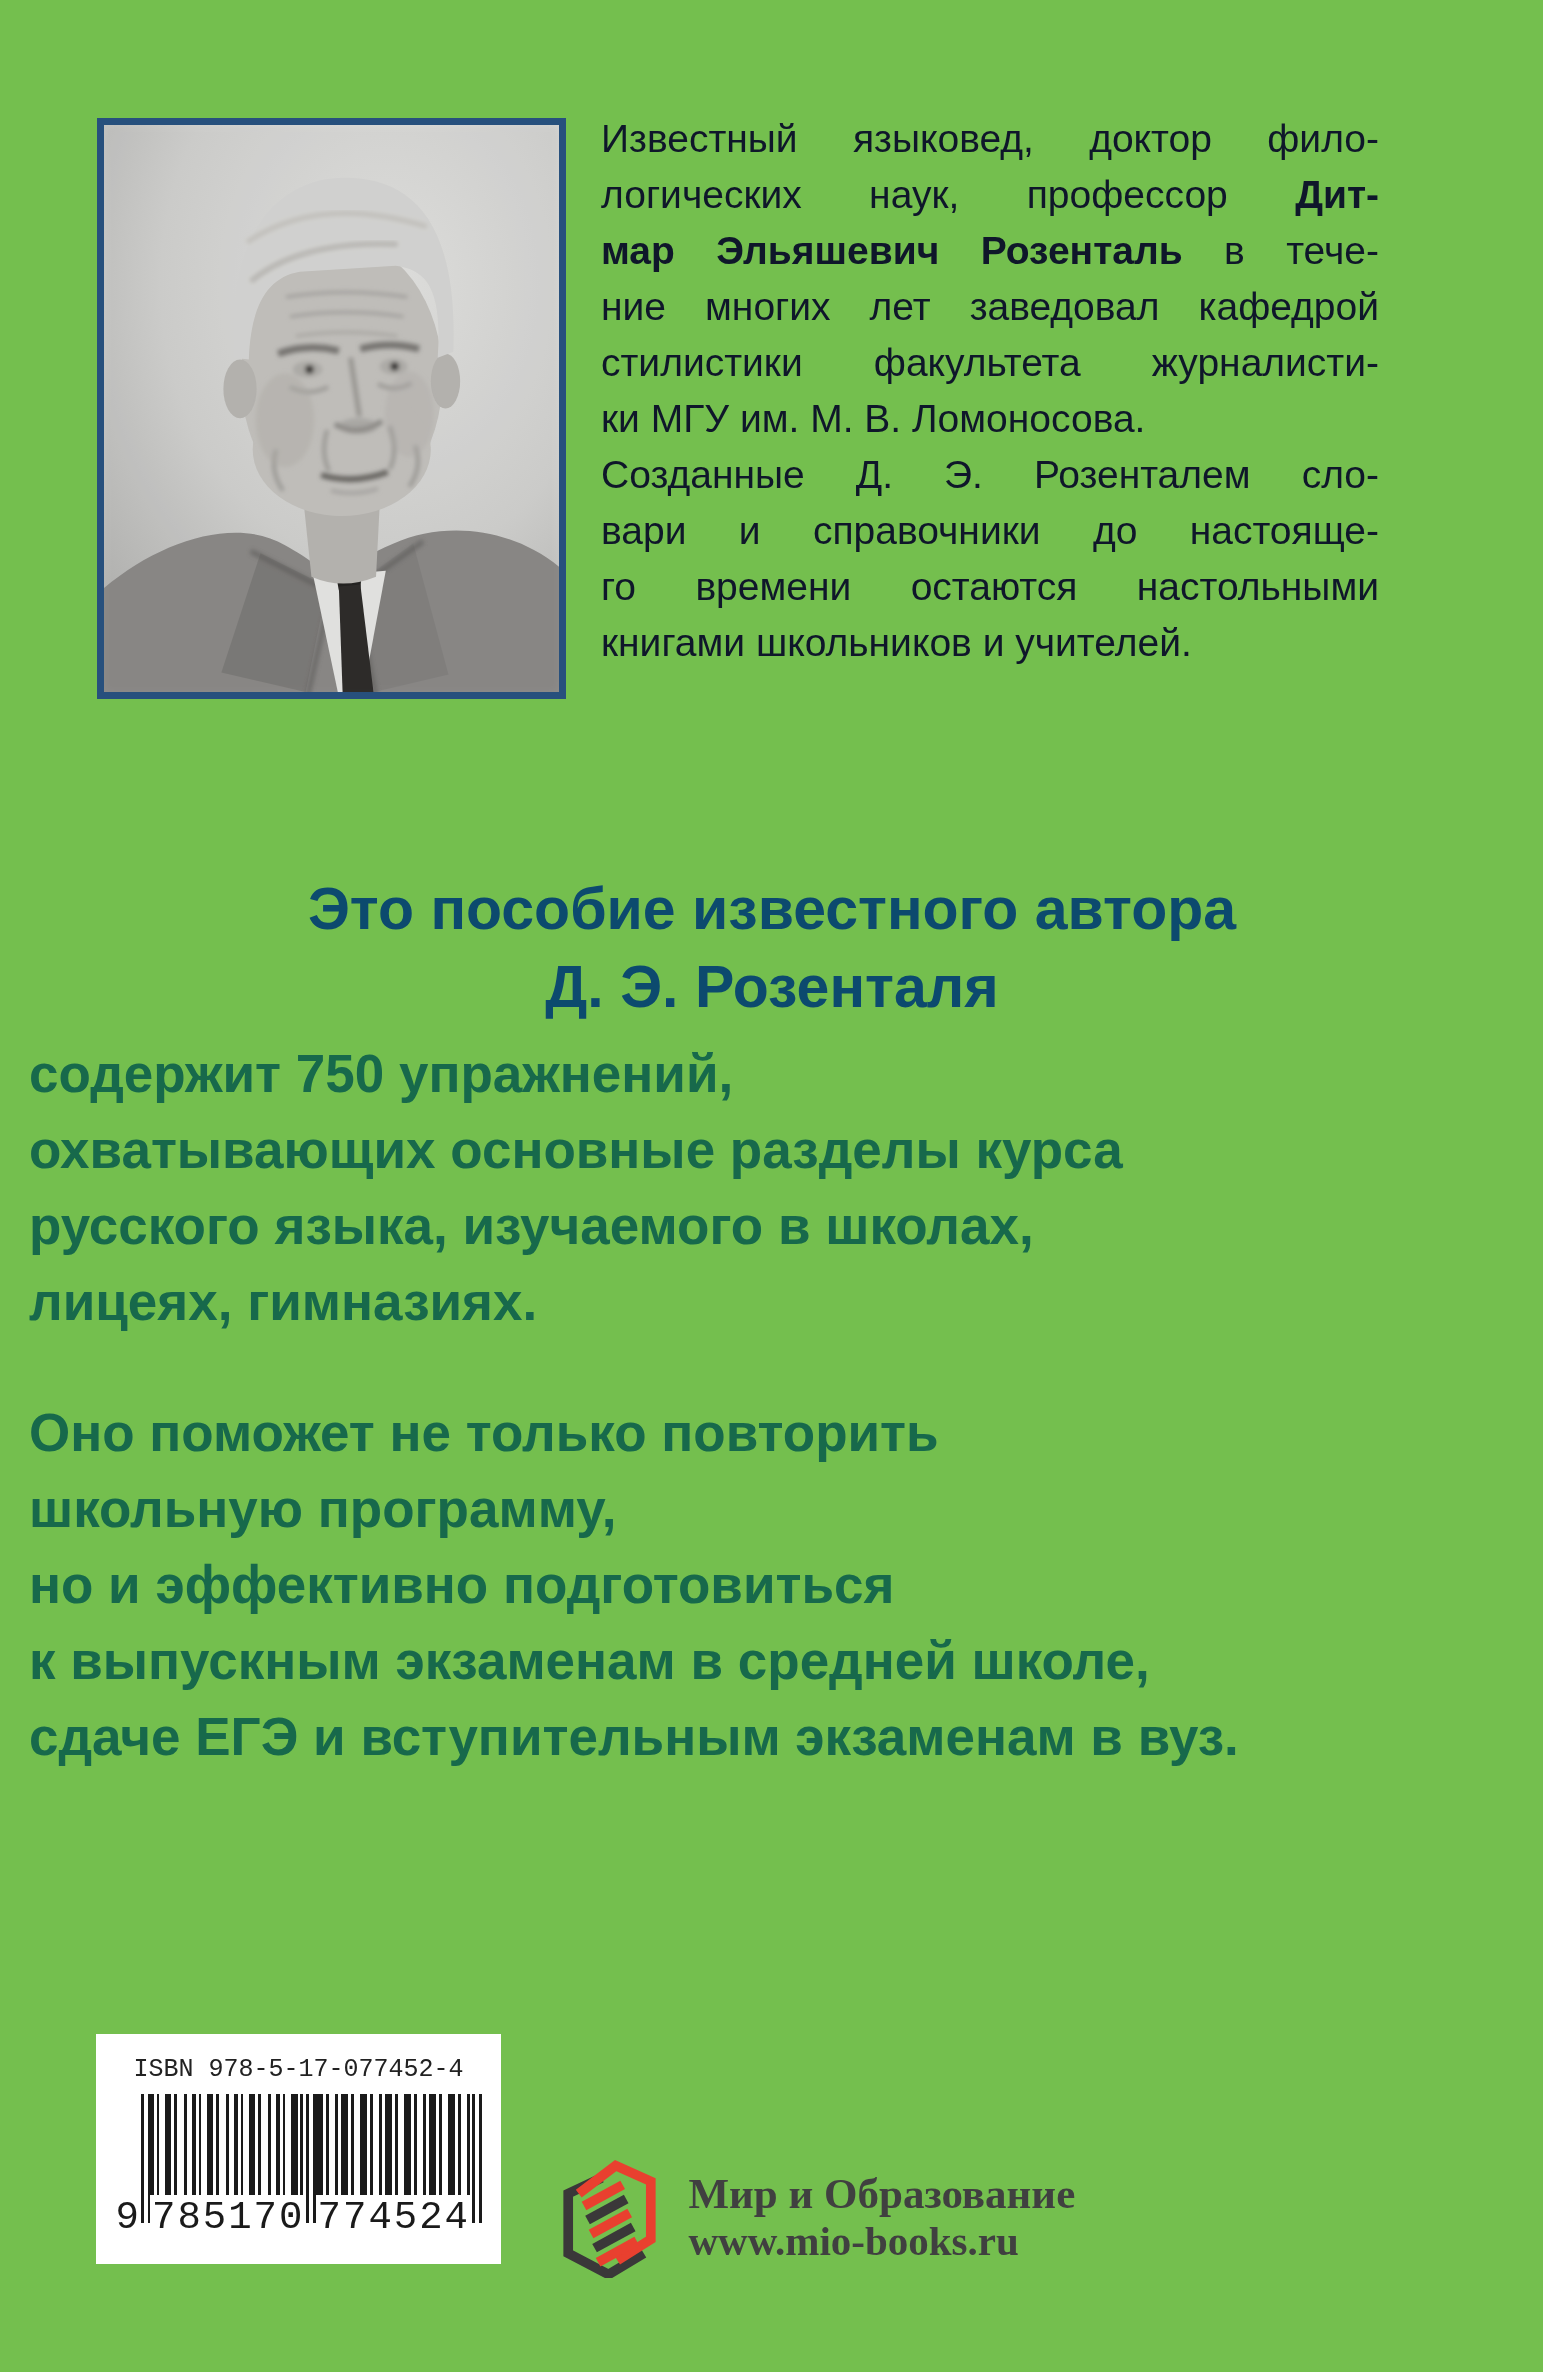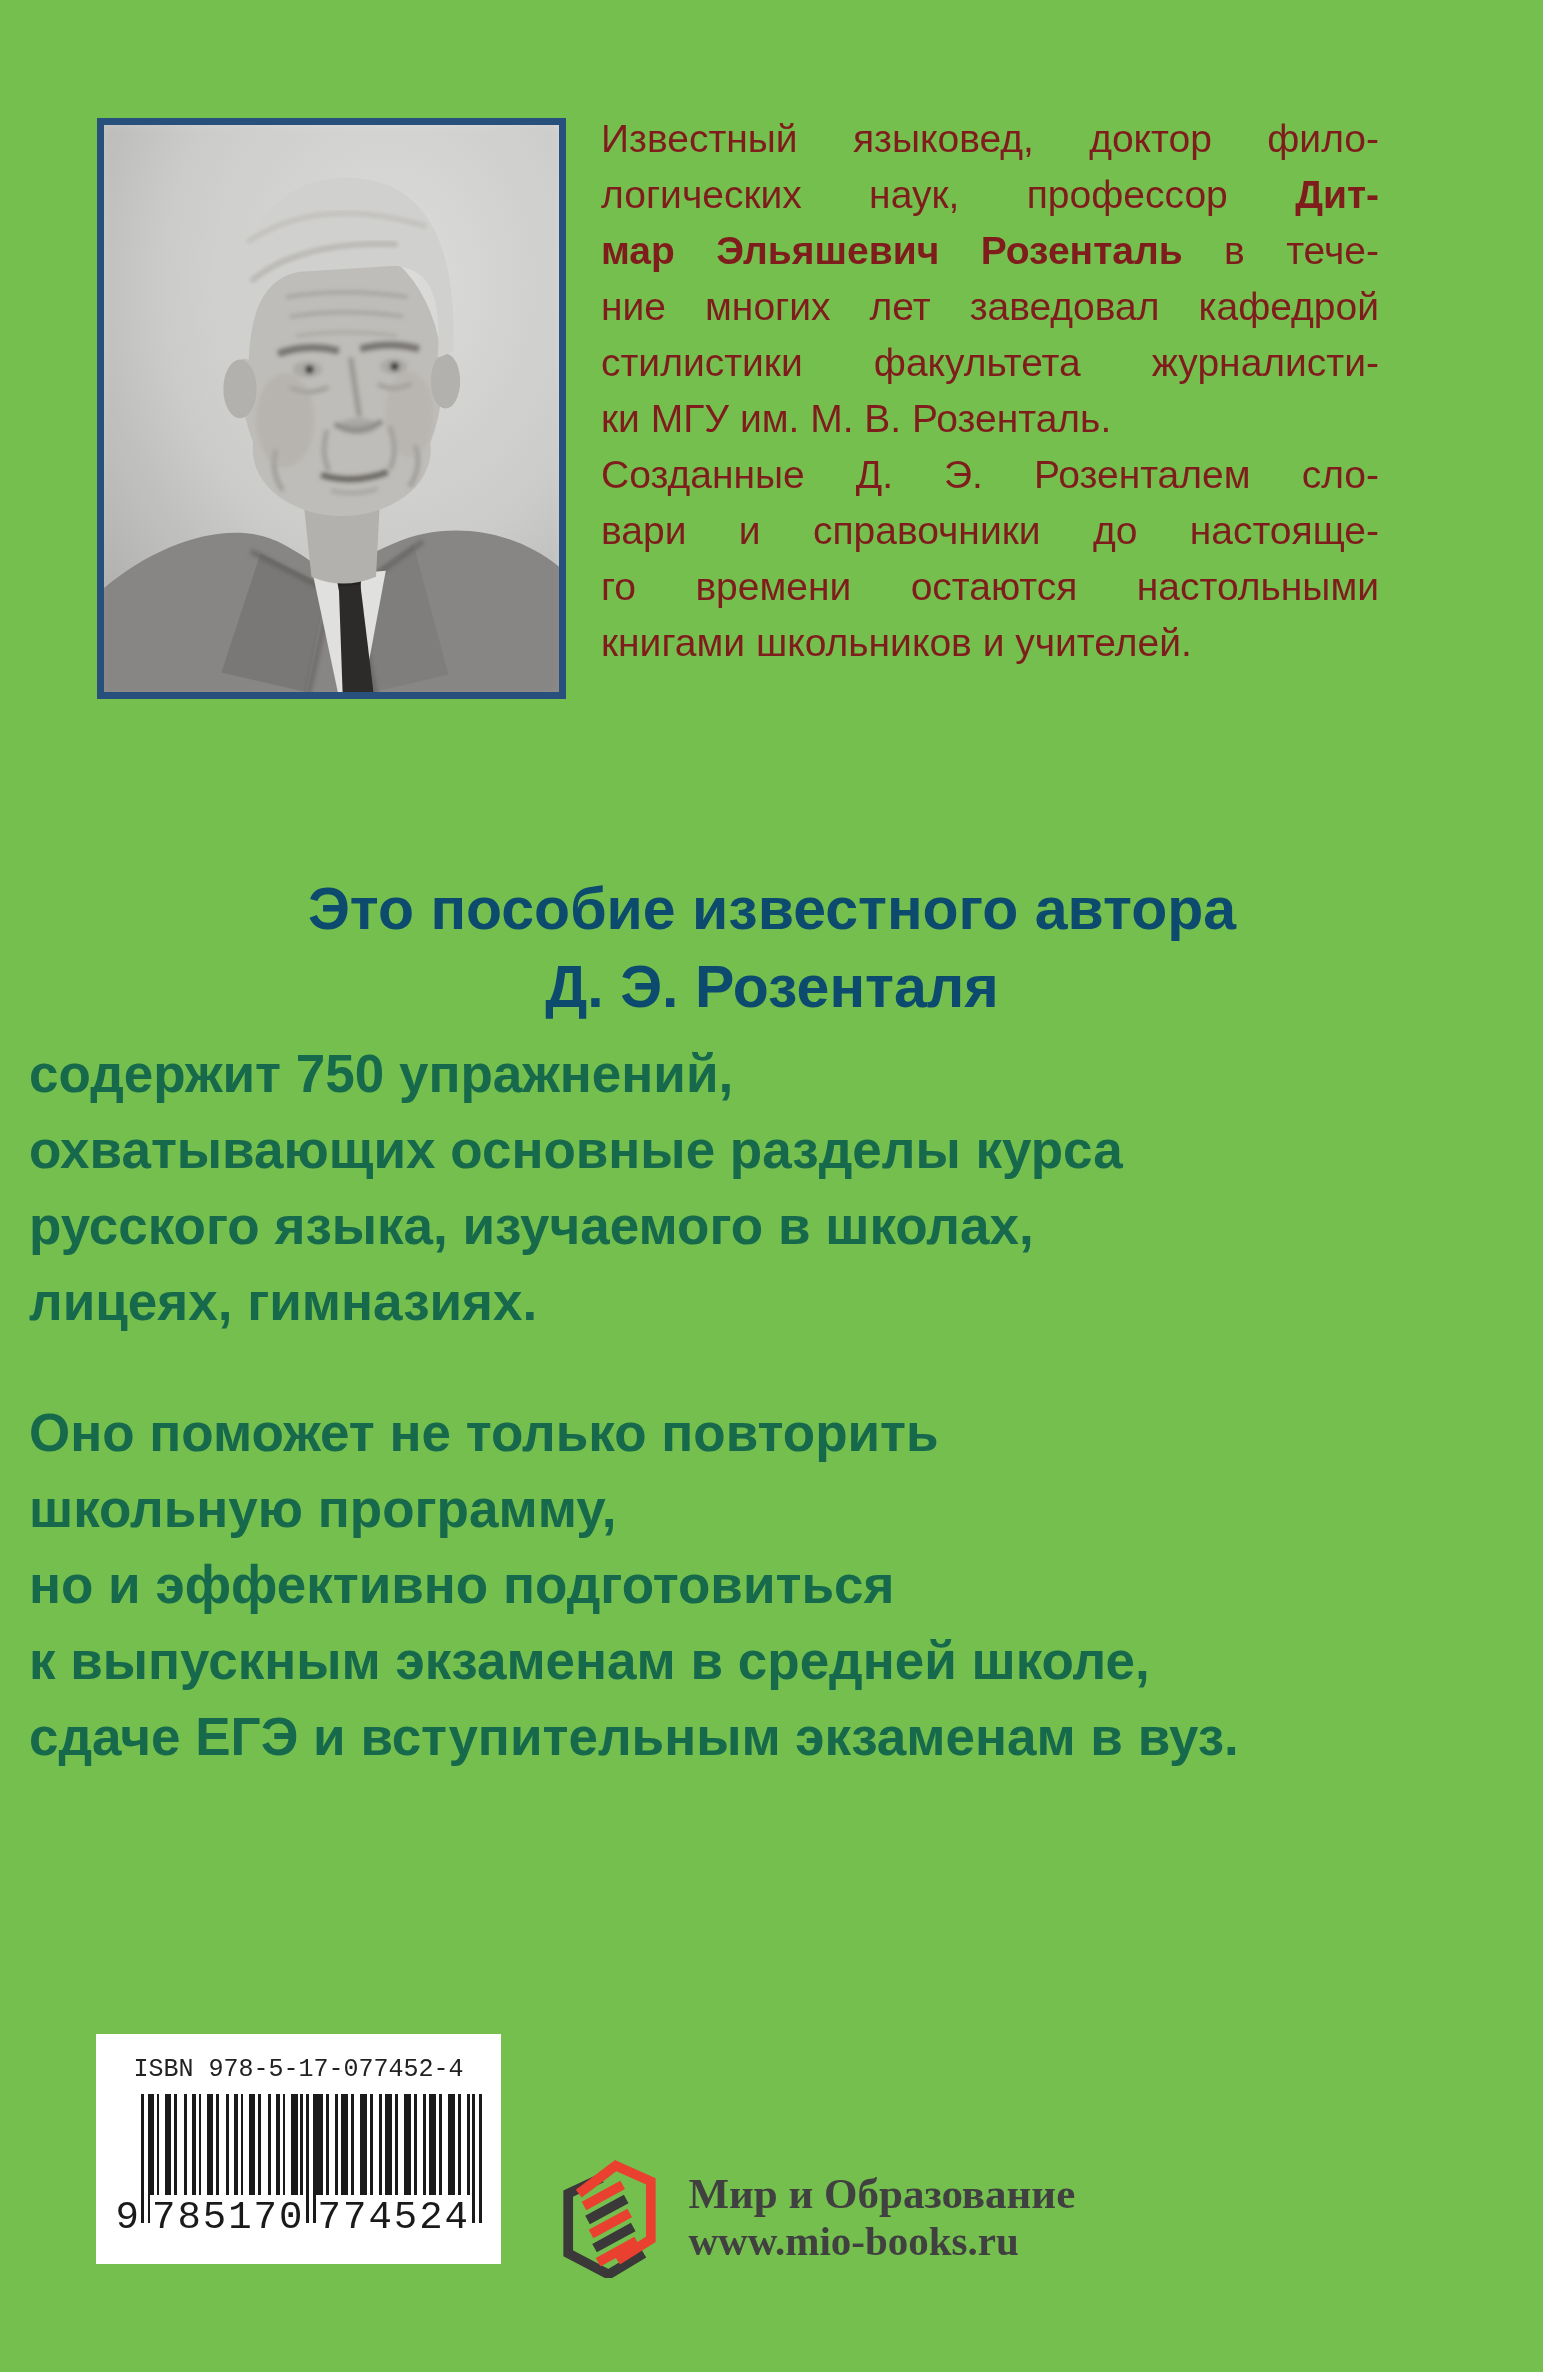--- a/index.html
+++ b/index.html
@@ -14,21 +14,21 @@
   .photo-frame {
     position:absolute; left:97px; top:118px;
     width:469px; height:581px;
     border:7.8px solid #27507d; background:#d6d6d4;
   }
   .photo-frame svg { display:block; width:100%; height:100%; }
 
   
   .about {
     position:absolute; left:601px; top:111px; width:778px;
-    color:#7f1d1d; font-size:39px; line-height:56px;
+    color:#0f172a; font-size:39px; line-height:56px;
     font-family:"Liberation Sans", sans-serif;
   }
   .aline { width:100%; }
   .aline.just { text-align:justify; text-align-last:justify; }
   .aline .b { font-weight:700; }
 
   
   .highlight {
     position:absolute; left:39px; right:39px; top:870px;
     text-align:center; color:#0c4a6e;
@@ -150,21 +150,21 @@
       <path d="M0,0 H465 V580 H0 Z" fill="#000" opacity="0.05" filter="url(#soft4)" transform="scale(1)" clip-rule="evenodd" fill-rule="evenodd" style="mix-blend-mode:multiply"></path>
     </svg>
   </div>
 
   <div class="about">
     <div class="aline just"><span>Известный языковед, доктор фило-</span><span class="b"></span><span></span></div>
     <div class="aline just"><span>логических наук, профессор </span><span class="b">Дит-</span><span></span></div>
     <div class="aline just"><span></span><span class="b">мар Эльяшевич Розенталь</span><span> в тече-</span></div>
     <div class="aline just"><span>ние многих лет заведовал кафедрой</span><span class="b"></span><span></span></div>
     <div class="aline just"><span>стилистики факультета журналисти-</span><span class="b"></span><span></span></div>
-    <div class="aline"><span>ки МГУ им. М. В. Розенталь.</span></div>
+    <div class="aline"><span>ки МГУ им. М. В. Ломоносова.</span></div>
     <div class="aline just"><span>Созданные Д. Э. Розенталем сло-</span></div>
     <div class="aline just"><span>вари и справочники до настояще-</span></div>
     <div class="aline just"><span>го времени остаются настольными</span></div>
     <div class="aline"><span>книгами школьников и учителей.</span></div>
   </div>
 
   <div class="highlight">
     <div>Это пособие известного автора</div>
     <div>Д. Э. Розенталя</div>
   </div>

